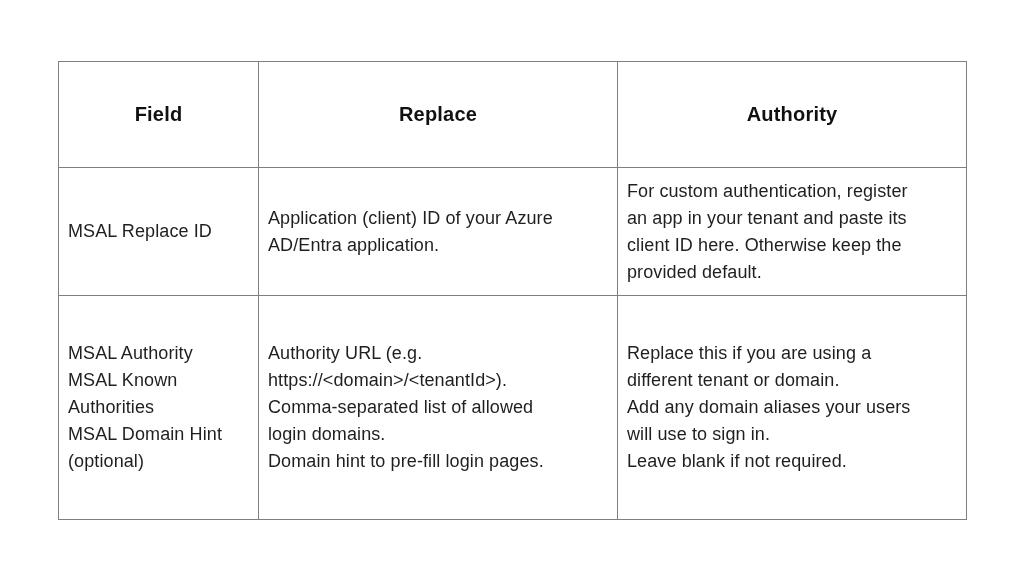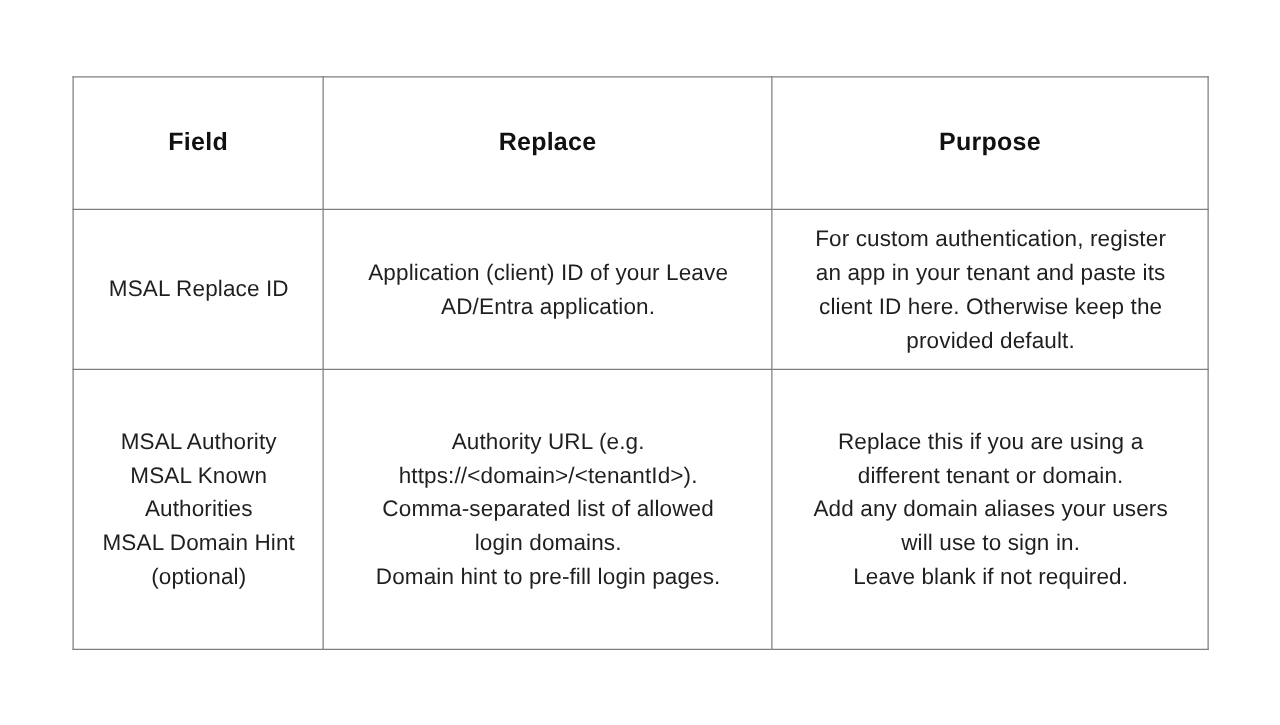--- a/index.html
+++ b/index.html
@@ -41,48 +41,48 @@
     font-size: 20px;
     font-weight: 700;
     text-align: center;
     color: #111111;
     letter-spacing: 0.2px;
   }
   table.info-table td {
     font-size: 18px;
     line-height: 27px;
     padding: 8px 8px 8px 9px;
-    text-align: center;
+    text-align: left;
     white-space: pre-line;
     letter-spacing: 0.1px;
   }
   tr.row-1 { height: 128px; }
   tr.row-2 { height: 224px; }
 </style>
 </head>
 <body>
 
 <div class="canvas">
   <table class="info-table">
     <colgroup>
       <col class="c1">
       <col class="c2">
       <col class="c3">
     </colgroup>
     <thead>
       <tr class="header-row">
         <th>Field</th>
         <th>Replace</th>
-        <th>Purpose</th>
+        <th>Authority</th>
       </tr>
     </thead>
     <tbody>
       <tr class="row-1">
         <td>MSAL Replace ID</td>
-        <td>Application (client) ID of your Leave
+        <td>Application (client) ID of your Azure
 AD/Entra application.</td>
         <td>For custom authentication, register
 an app in your tenant and paste its
 client ID here. Otherwise keep the
 provided default.</td>
       </tr>
       <tr class="row-2">
         <td>MSAL Authority
 MSAL Known
 Authorities

